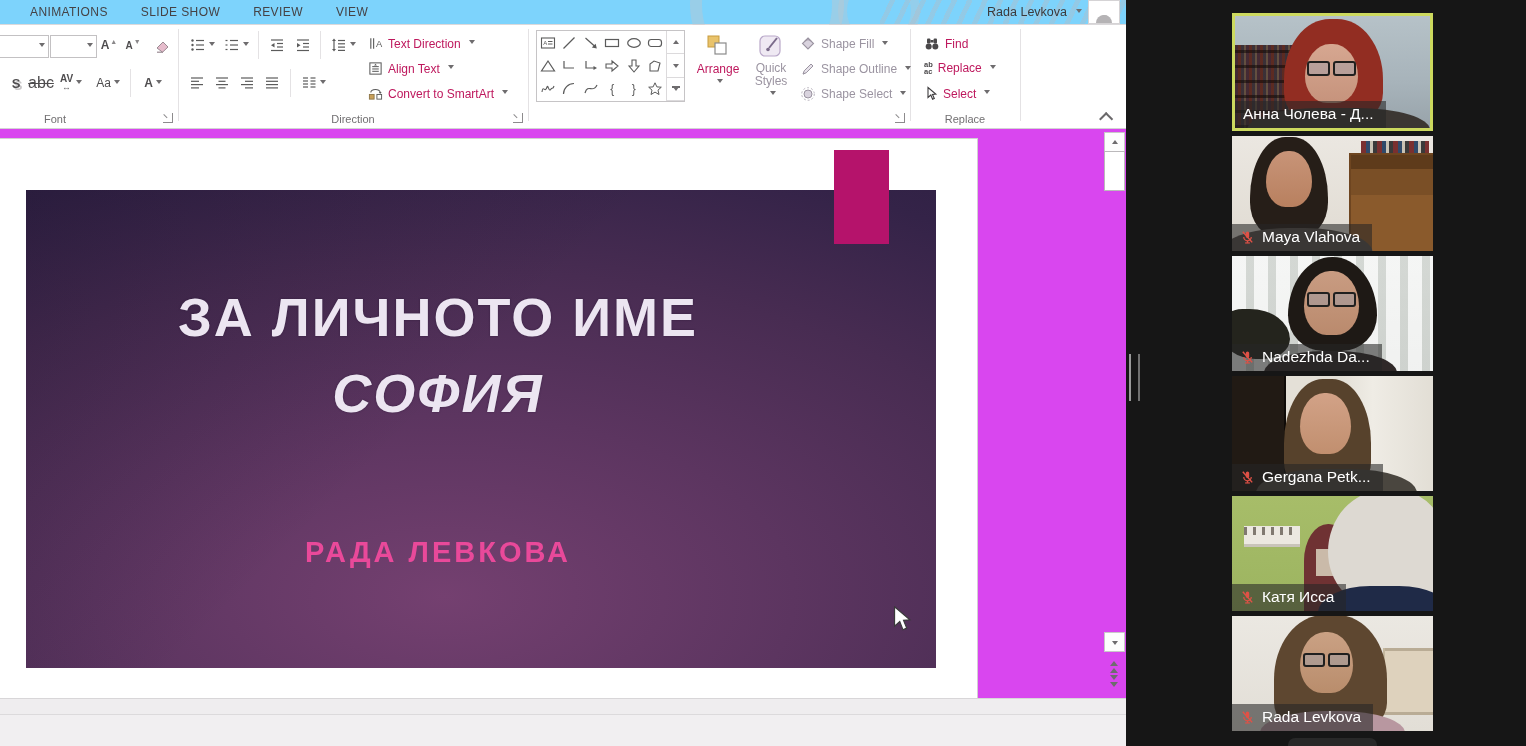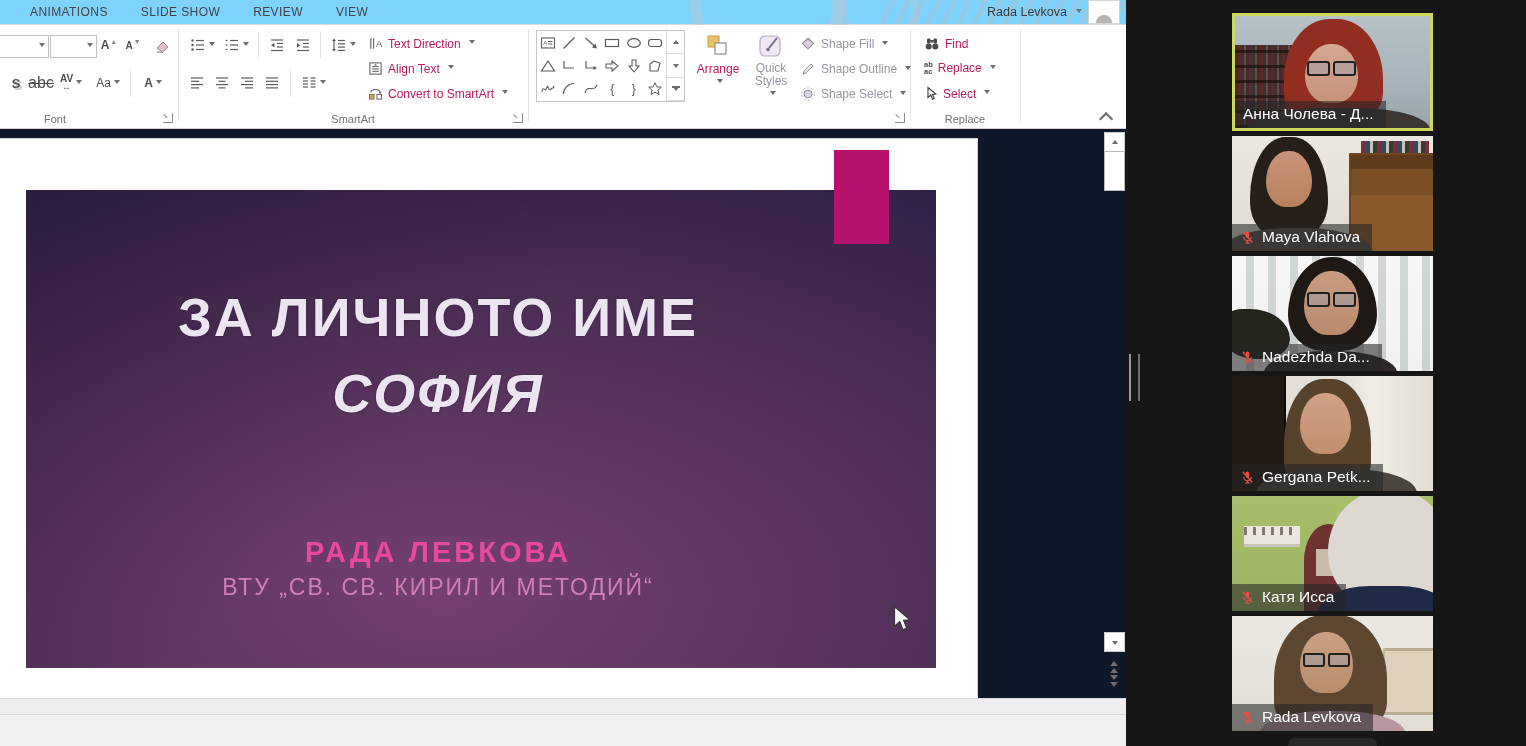--- a/index.html
+++ b/index.html
@@ -44,21 +44,21 @@
   .tri-d{width:0;height:0;border:3.5px solid transparent;border-top:4.5px solid #6e6c6e;transform:translateY(2px);}
   .tri-dbar{position:relative;}
   .tri-dbar:before{content:"";position:absolute;left:-4px;top:-5px;width:8px;height:1.5px;background:#6e6c6e;}
   .bigbtn{position:absolute;display:flex;flex-direction:column;align-items:center;justify-content:flex-start;gap:3px;text-align:center;}
   
   .rowbtn{position:absolute;display:flex;align-items:center;gap:5px;}
   
   #collapse{position:absolute;right:12px;bottom:3px;width:20px;height:16px;display:flex;align-items:center;justify-content:center;}
   #collapse i{width:8px;height:8px;border-top:2px solid #6b696b;border-right:2px solid #6b696b;transform:rotate(-45deg) translateY(3px);}
   
-  #canvas{position:absolute;left:0;top:129px;width:1126px;height:569px;background:#0f172a;overflow:hidden;}
+  #canvas{position:absolute;left:0;top:129px;width:1126px;height:569px;background:#d946ef;overflow:hidden;}
   #page{position:absolute;left:-6px;top:9px;width:982px;height:560px;background:#fff;border:1px solid #d2d0d2;}
   #slide{position:absolute;left:31px;top:51px;width:910px;height:478px;
     background:radial-gradient(120% 118% at 46% 85%, #744070 0%, #5c3560 32%, #482c52 58%, #342348 80%, #2b1f3f 100%);}
   #slide .shade{position:absolute;inset:0;background:linear-gradient(135deg,rgba(18,12,34,.28),transparent 45%);}
   #accentbar{position:absolute;left:839px;top:11px;width:55px;height:94px;background:#b5136b;}
   .ctr{position:absolute;left:0;width:824px;text-align:center;}
   #t1{top:96px;font-size:54px;font-weight:700;letter-spacing:2px;color:#ece5f1;text-shadow:0 0 2px rgba(35,20,50,.6);}
   #t2{top:172px;font-size:54px;font-weight:700;font-style:italic;letter-spacing:2px;color:#ece5f1;text-shadow:0 0 2px rgba(35,20,50,.6);}
   #auth{top:346px;font-size:29px;font-weight:600;letter-spacing:3px;color:#e9499a;}
   #affil{top:384px;font-size:23px;letter-spacing:2px;color:#cf80b2;}
@@ -356,21 +356,21 @@
         <div class="rowbtn" style="left:190px;top:61px">
           <svg class="ic" width="15" height="15" viewBox="0 0 16 16">
               <rect x="1.5" y="9" width="5" height="5" fill="#c9a05a" stroke="#8f7748" stroke-width="1"></rect>
               <rect x="9.5" y="9" width="5" height="5" fill="none" stroke="#5b5b5b" stroke-width="1"></rect>
               <path d="M3 7 C3 2.5 13 2.5 13 7" fill="none" stroke="#5b5b5b" stroke-width="1.1"></path>
               <polygon points="11.5,6.5 13,8.5 14.5,6.5" fill="#5b5b5b"></polygon>
             </svg>
           <span class="lbl12">Convert to SmartArt</span>
             <span class="dd"></span>
         </div>
-        <div class="glabel">SmartArt</div>
+        <div class="glabel">Direction</div>
         <span class="launch"></span>
       </div>
 
       <div class="group" style="left:528px;width:382px">
         <div id="gallery">
           <div id="gcells">
             <span class="gcell">
                 <svg class="ic" width="16" height="16" viewBox="0 0 16 16">
                   <rect x="1.5" y="3" width="13" height="10" fill="none" stroke="#5b5b5b" stroke-width="1.1"></rect>
                   <text x="3.2" y="9.5" font-size="6" fill="#5b5b5b" font-family="Liberation Sans">A</text>
@@ -552,21 +552,20 @@
         </div>
     </div>
 
     <div id="canvas">
       <div id="page">
         <div id="slide">
           <div class="shade"></div>
           <div class="ctr" id="t1">ЗА ЛИЧНОТО ИМЕ</div>
           <div class="ctr" id="t2">СОФИЯ</div>
           <div class="ctr" id="auth">РАДА ЛЕВКОВА</div>
-          <div class="ctr" id="affil">ВТУ „СВ. СВ. КИРИЛ И МЕТОДИЙ“</div>
         </div>
         <div id="accentbar"></div>
       </div>
 
       <div id="vscroll">
         <span class="sbtn" style="top:0">
             <i class="tri-u"></i>
           </span>
         <span id="thumb"></span>
         <span class="sbtn" style="top:500px">

